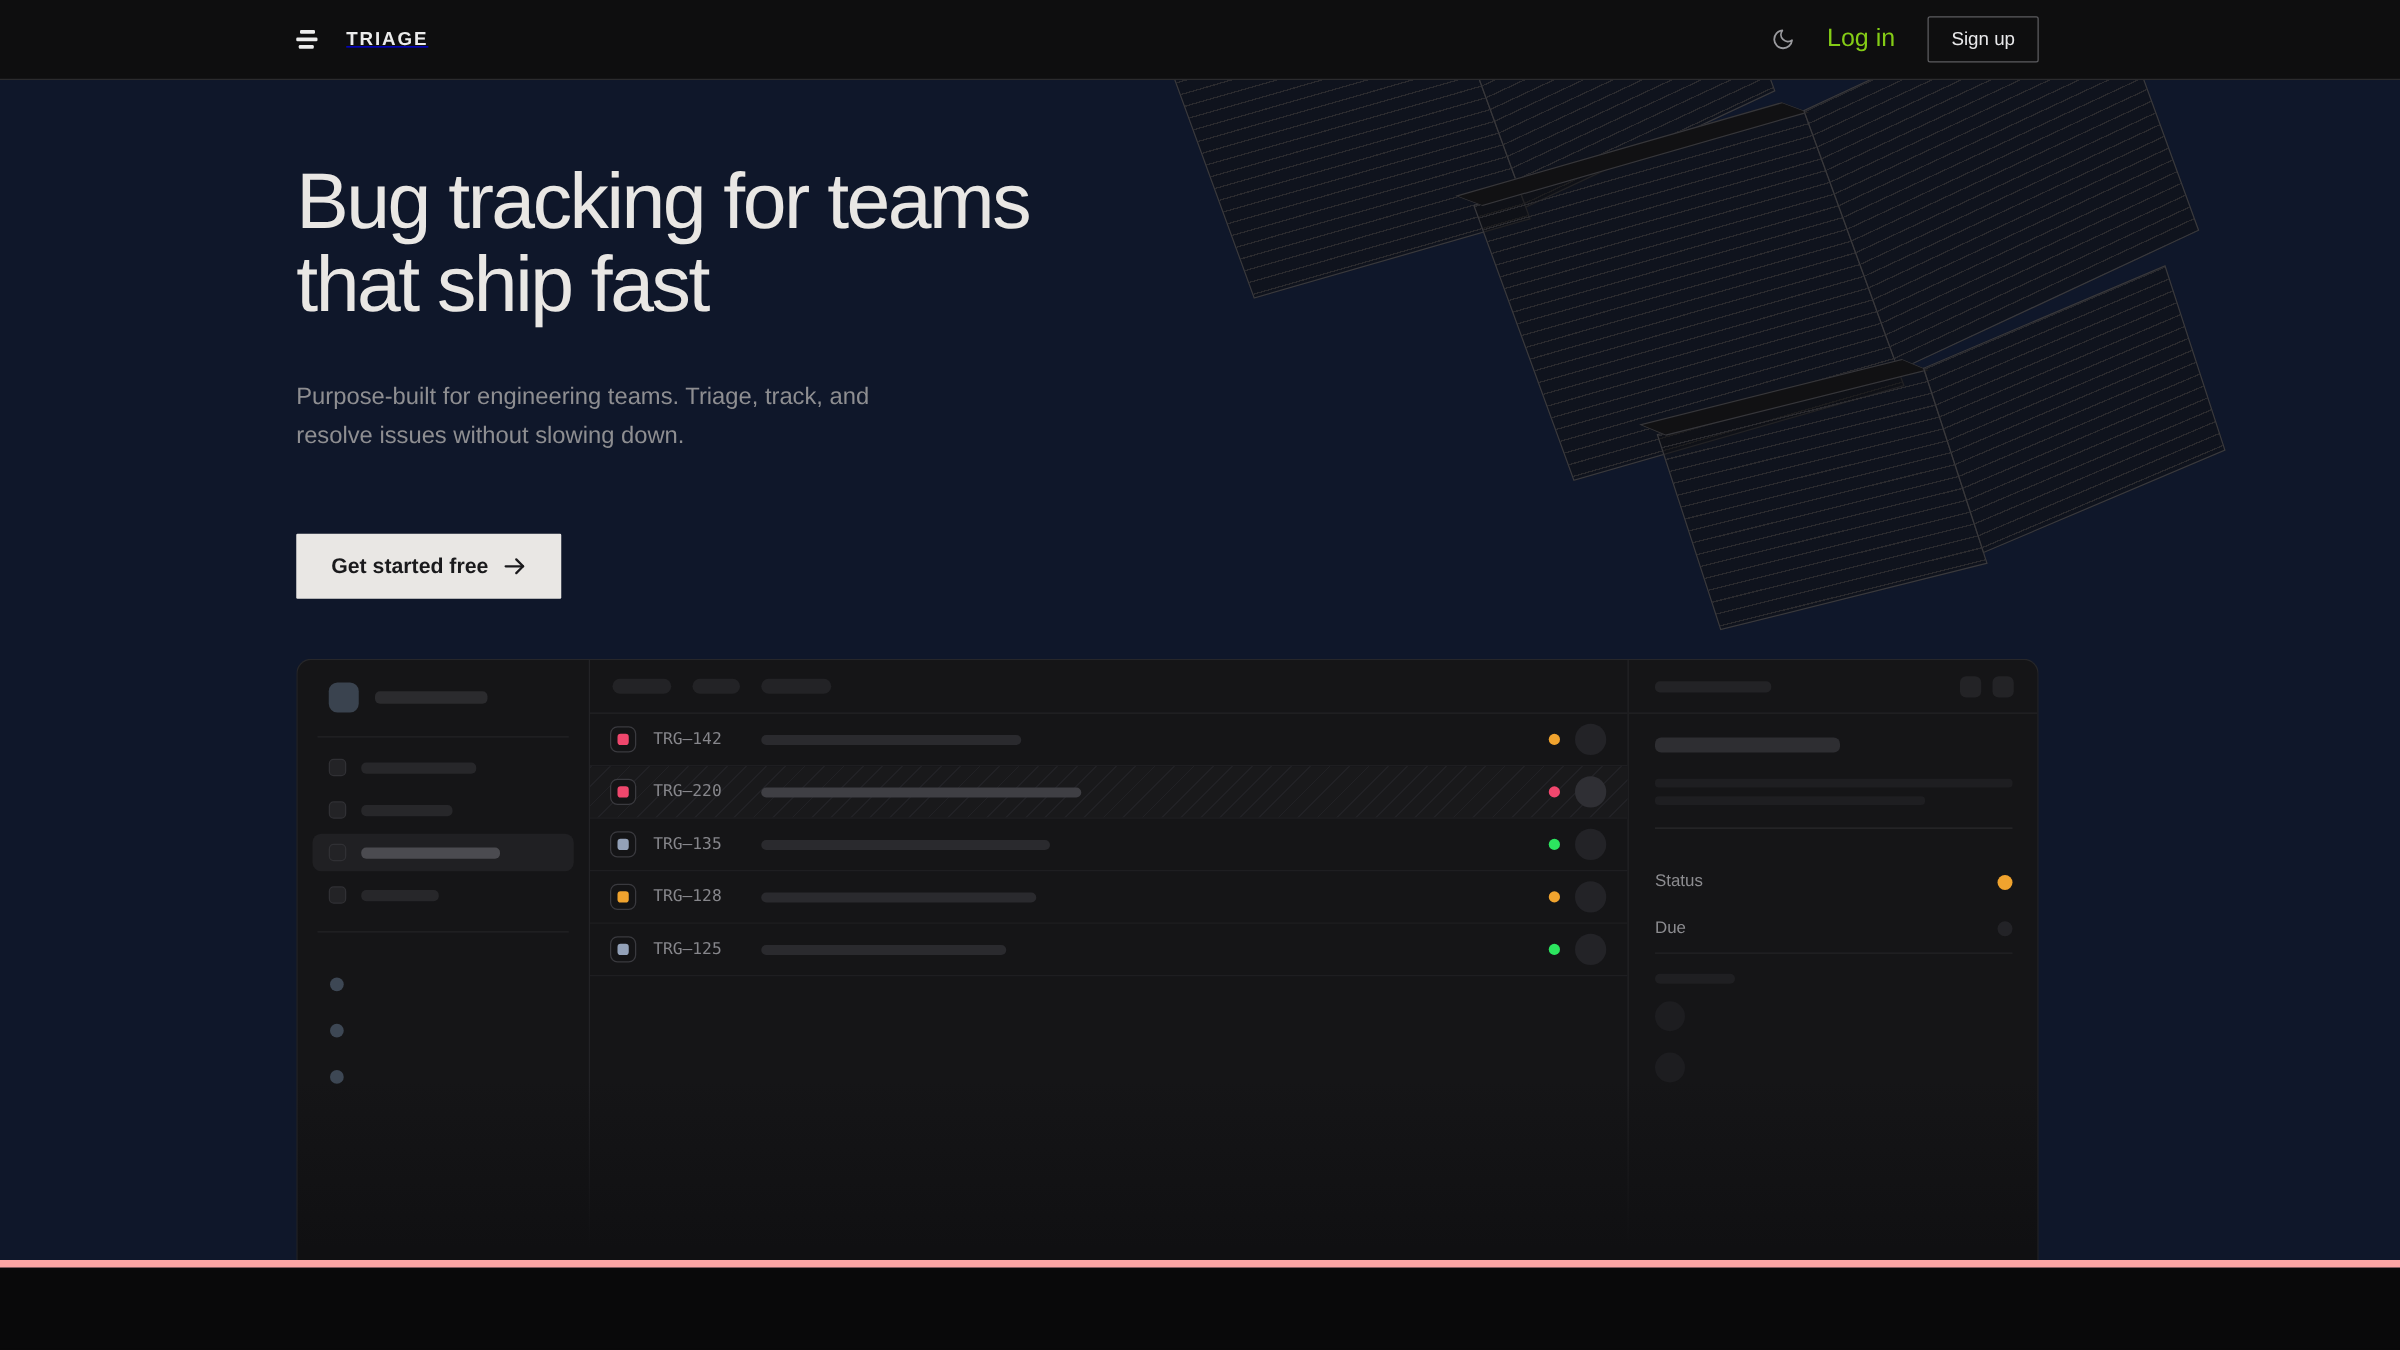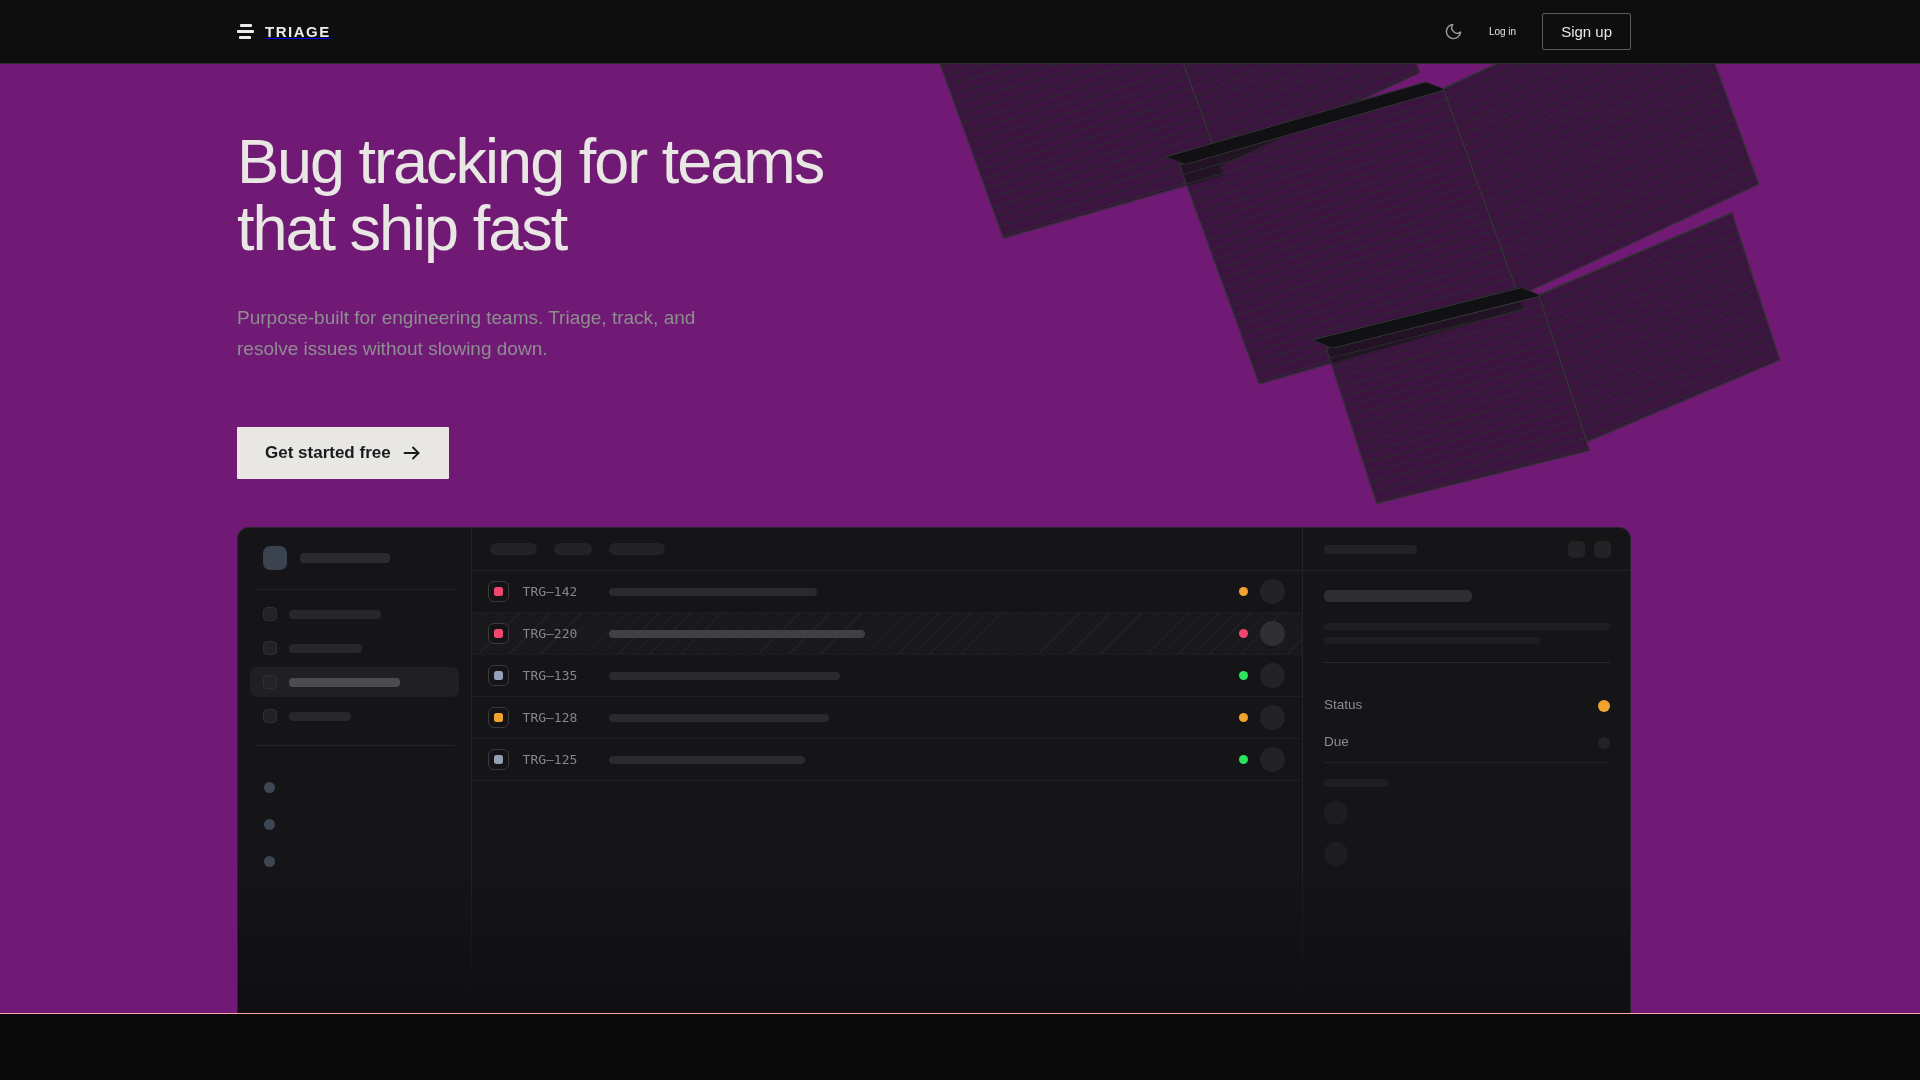--- a/index.html
+++ b/index.html
@@ -1,33 +1,33 @@
 <!DOCTYPE html>
 <html><head>
 <meta charset="utf-8">
 <style>
   * { margin:0; padding:0; box-sizing:border-box; }
   html,body { width:1920px; height:1080px; background:#09090a; font-family:"Liberation Sans", sans-serif; overflow:hidden; }
 
   
   .nav { height:64px; background:#0e0e0f; border-bottom:1px solid #2b2b2d; display:flex; align-items:center; justify-content:space-between; padding:0 289px 0 237px; position:relative; z-index:5; }
-  .brand { display:flex; align-items:center; gap:10px;justify-content:space-between; }
+  .brand { display:flex; align-items:center; gap:22px;justify-content:space-between; }
   .brand-mark { display:flex; flex-direction:column; gap:3px; width:18px; }
   .brand-mark i { display:block; height:3px; border-radius:1px; background:#ececec; }
   .brand-mark i:nth-child(1){ width:12px; margin-left:3px; }
   .brand-mark i:nth-child(2){ width:17px; }
   .brand-mark i:nth-child(3){ width:12px; margin-left:2px; }
   .brand-name { color:#ececec; font-size:15px; font-weight:bold; letter-spacing:1.5px; }
   .nav-right { display:flex; align-items:center; gap:26px; }
   .icon-btn { background:none; border:none; cursor:pointer; display:flex; align-items:center; }
-  .login { color:#e5e5e5; font-size:10px; text-decoration:none; }
+  .login { color:#84cc16; font-size:20px; text-decoration:none; }
   .signup { background:transparent; border:1px solid #5c5c60; color:#e9e9eb; font-size:15px; padding:9px 18px; border-radius:2px; cursor:pointer; font-family:inherit; }
 
   
-  .hero { position:relative; height:950px; background:#701a75; border-bottom:1px solid #fca5a5; overflow:hidden; }
+  .hero { position:relative; height:950px; background:#0f172a; border-bottom:6px solid #fca5a5; overflow:hidden; }
   .hero-copy { position:relative; z-index:2; padding-left:237px; }
   h1 { padding-top:64px; font-size:63px; line-height:1.07; font-weight:400; letter-spacing:-2px; color:#e9e7e4; }
   .sub { margin-top:40px; font-size:19px; line-height:1.63; color:#8e8e91; max-width:470px; }
   .cta { margin-top:62px; display:inline-flex; align-items:center; gap:12px; background:#e9e7e4; color:#1a1a1c; border:none; font-family:inherit; font-size:17px; font-weight:700; padding:0 28px; height:52px; border-radius:1px; cursor:pointer; }
 
   
   .slabs { position:absolute; inset:0; z-index:1; }
   .slab { position:absolute; display:flex; align-items:flex-start; transform-origin:top left; }
   .face { border:1px solid #39393d; background-color:rgba(17,17,19,.55);
           background-image:repeating-linear-gradient(to bottom, #2a2a2e 0 1px, transparent 1px 10px); }

